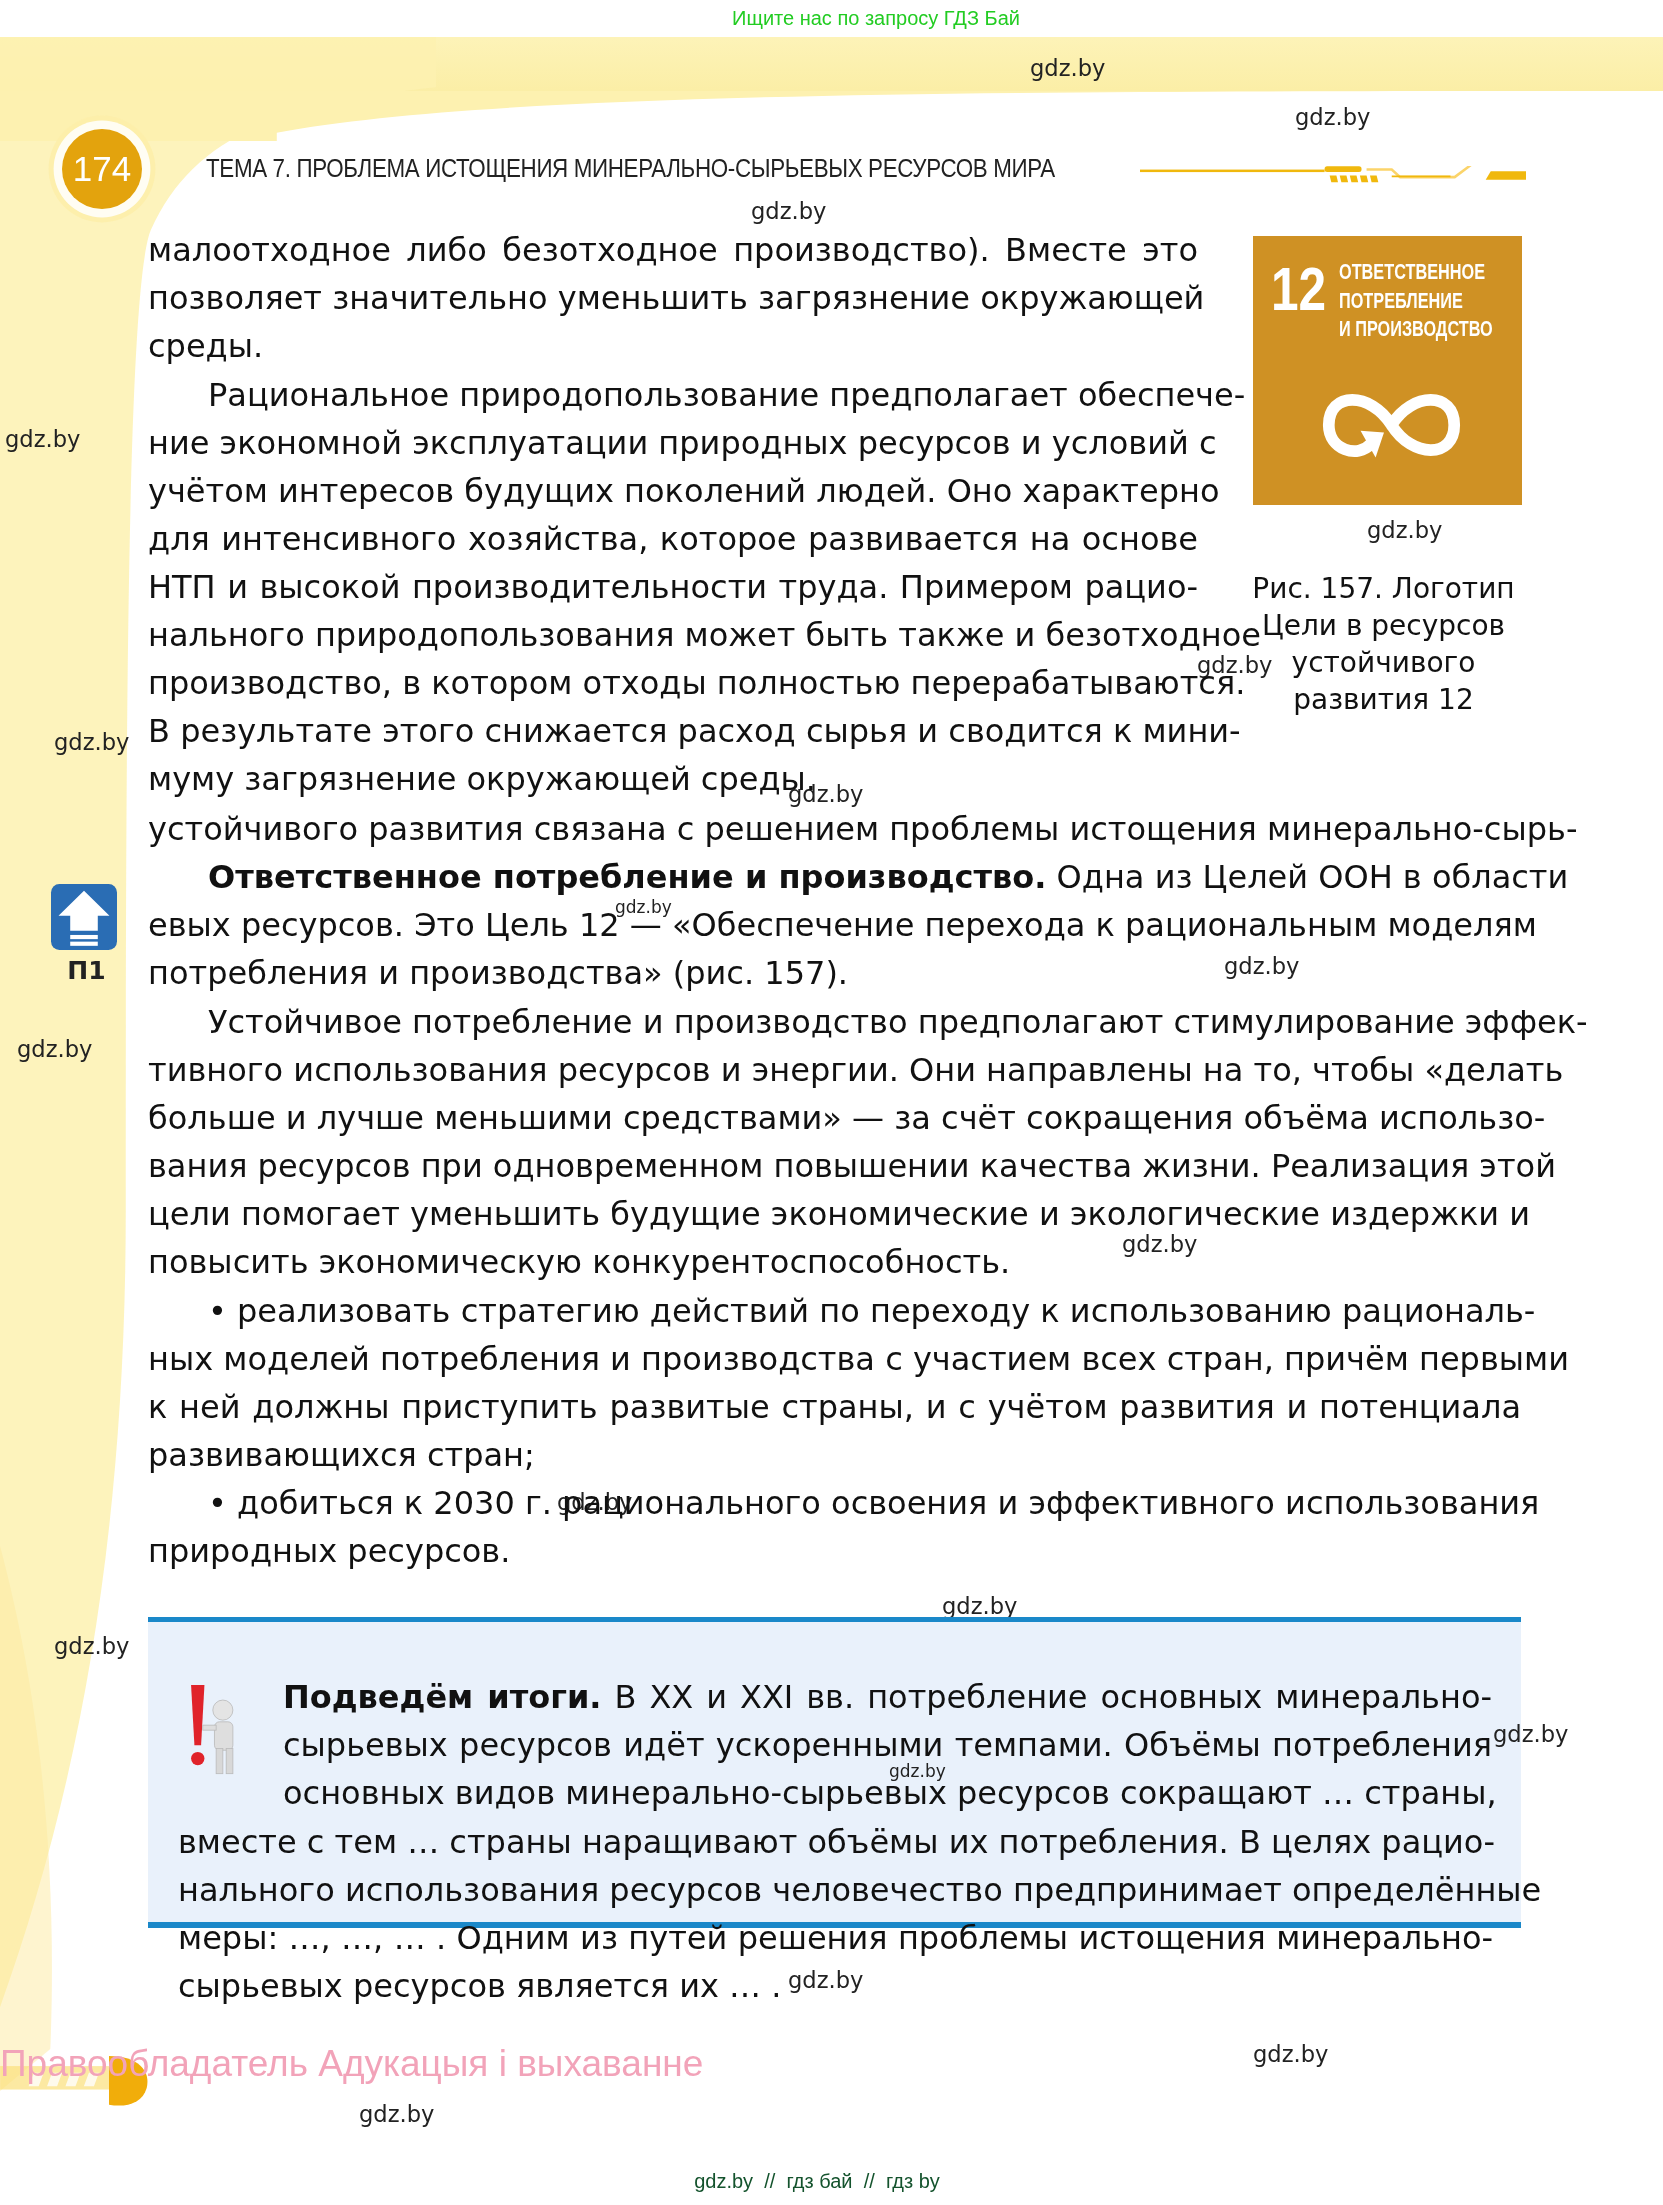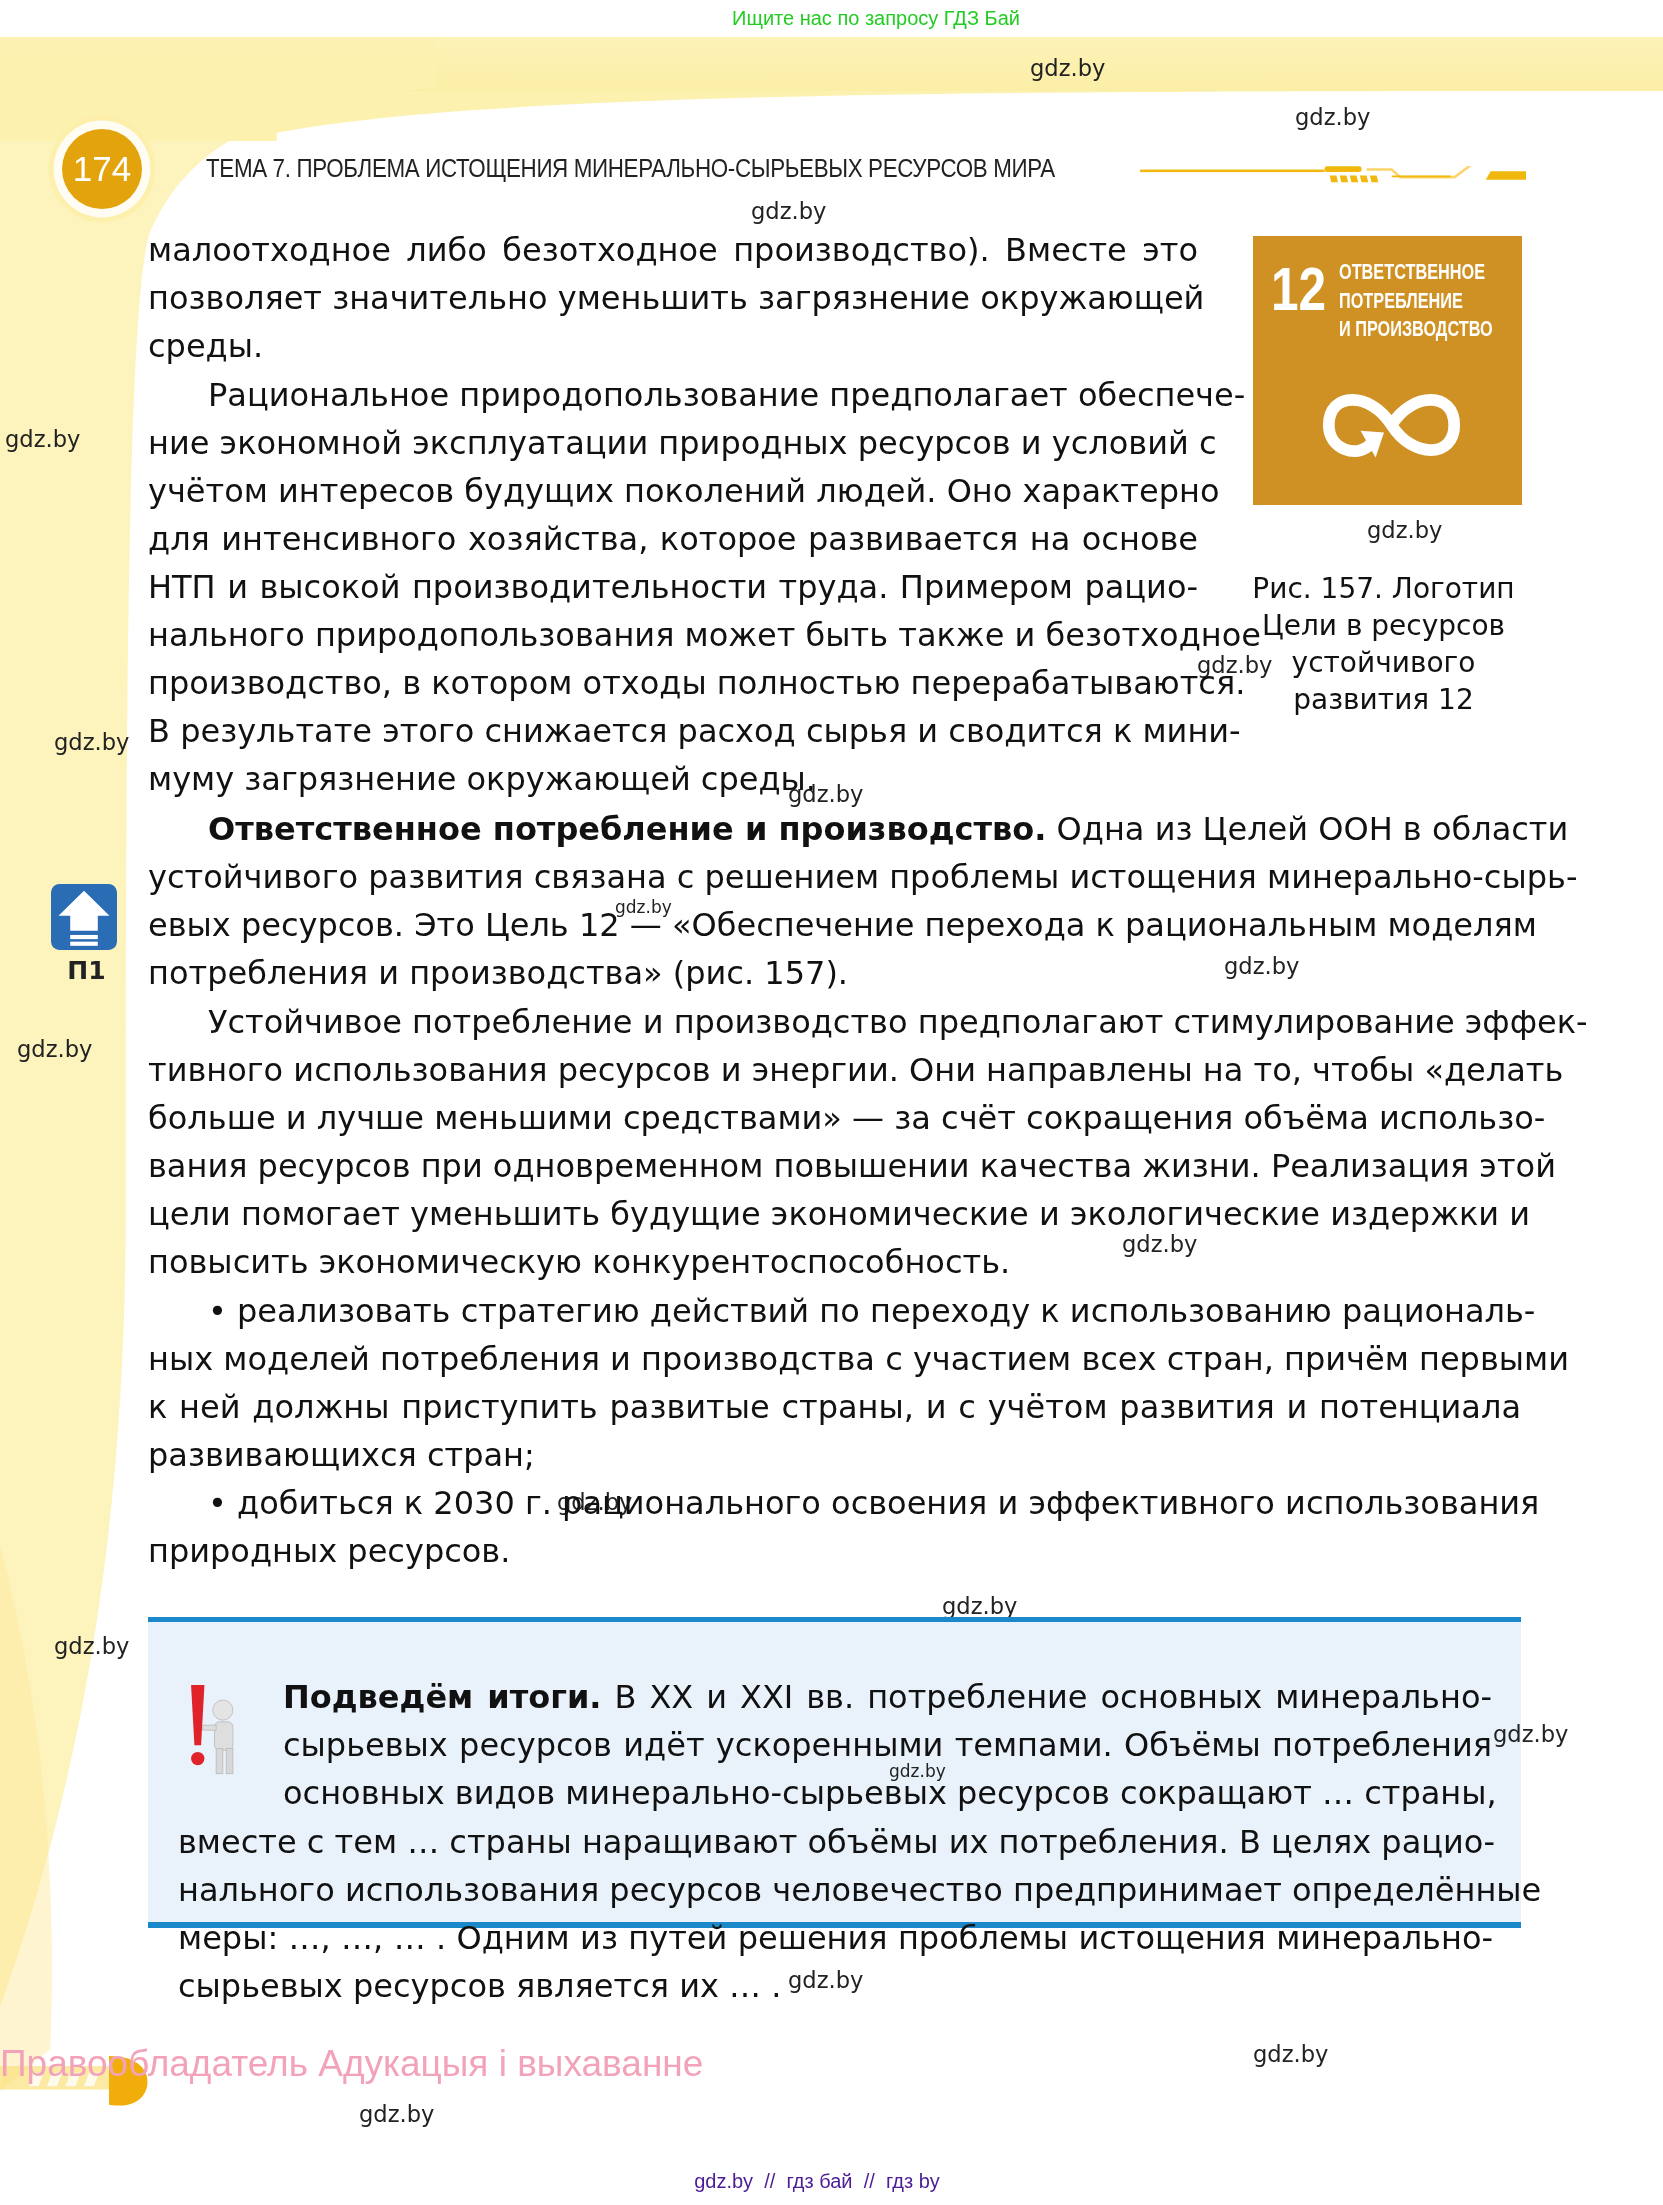--- a/index.html
+++ b/index.html
@@ -22,21 +22,21 @@
   .para .ln.last{text-align-last:left;}
   .ind{padding-left:60px;}
   b.bold{font-weight:bold;}
   .logo{left:1253px;top:236px;width:269px;height:269px;background:#cf9124;}
   .caption{left:1241px;top:570px;width:285px;text-align:center;font-size:28px;line-height:37px;color:#111;}
   .p1-icon{left:51px;top:884px;width:66px;height:66px;background:#2a6db4;border-radius:8.4px;}
   .p1-label{left:57px;top:956px;width:59px;text-align:center;font-weight:bold;font-size:25px;color:#222;}
   .summary{left:148px;top:1617px;width:1373px;height:300px;background:#e9f1fb;border-top:5px solid #1a88c9;border-bottom:6.7px solid #1a88c9;}
   .warn-icon{left:186px;top:1685px;width:67px;height:92px;}
   .copyright{left:0;top:2043px;width:1664px;text-align:left;color:#f2a3b9;font-family:"Liberation Sans",sans-serif;font-size:37px;}
-  .footer{left:0;top:2170px;width:1634px;text-align:center;color:#4c1d95;font-family:"Liberation Sans",sans-serif;font-size:20px;}
+  .footer{left:0;top:2170px;width:1634px;text-align:center;color:#14532d;font-family:"Liberation Sans",sans-serif;font-size:20px;}
   .corner-deco{left:0;top:2046px;width:151px;height:67px;}
 </style>
 </head>
 <body>
 
 <div class="abs top-banner">Ищите нас по запросу ГДЗ Бай</div>
 
 <div class="abs yellow-band"></div>
 <svg class="abs yellow-curve" viewBox="0 0 520 2450" preserveAspectRatio="none">
   <path d="M0,0 L520,0 L520,60 C330,80 230,120 180,230 C150,300 150,900 150,1400 C150,1800 90,2100 0,2350 Z" fill="#fdf1b0" opacity="0.85"></path>
@@ -123,22 +123,22 @@
 <div class="abs p1-icon">
   <svg width="66" height="66" viewBox="0 0 79 79">
     <polygon points="39.5,8 70,38 56,38 56,56 23,56 23,38 9,38" fill="#fff"></polygon>
     <rect x="23" y="61" width="33" height="5" fill="#fff"></rect>
     <rect x="23" y="69" width="33" height="5" fill="#fff"></rect>
   </svg>
 </div>
 <div class="abs p1-label">П1</div>
 
 <div class="abs para" style="left:148px;top:805px;width:1373px">
+  <span class="ln">устойчивого развития связана с решением проблемы истощения минерально-сырь-</span>
   <span class="ln ind" style="width:1313px"><b class="bold">Ответственное потребление и производство.</b><span> Одна из Целей ООН в области</span></span>
-  <span class="ln">устойчивого развития связана с решением проблемы истощения минерально-сырь-</span>
   <span class="ln">евых ресурсов. Это Цель 12 — «Обеспечение перехода к рациональным моделям</span>
   <span class="ln last">потребления и производства» (рис. 157).</span>
 </div>
 
 <div class="abs para" style="left:148px;top:998px;width:1373px">
   <span class="ln ind" style="width:1313px">Устойчивое потребление и производство предполагают стимулирование эффек-</span>
   <span class="ln">тивного использования ресурсов и энергии. Они направлены на то, чтобы «делать</span>
   <span class="ln">больше и лучше меньшими средствами» — за счёт сокращения объёма использо-</span>
   <span class="ln">вания ресурсов при одновременном повышении качества жизни. Реализация этой</span>
   <span class="ln">цели помогает уменьшить будущие экономические и экологические издержки и</span>

